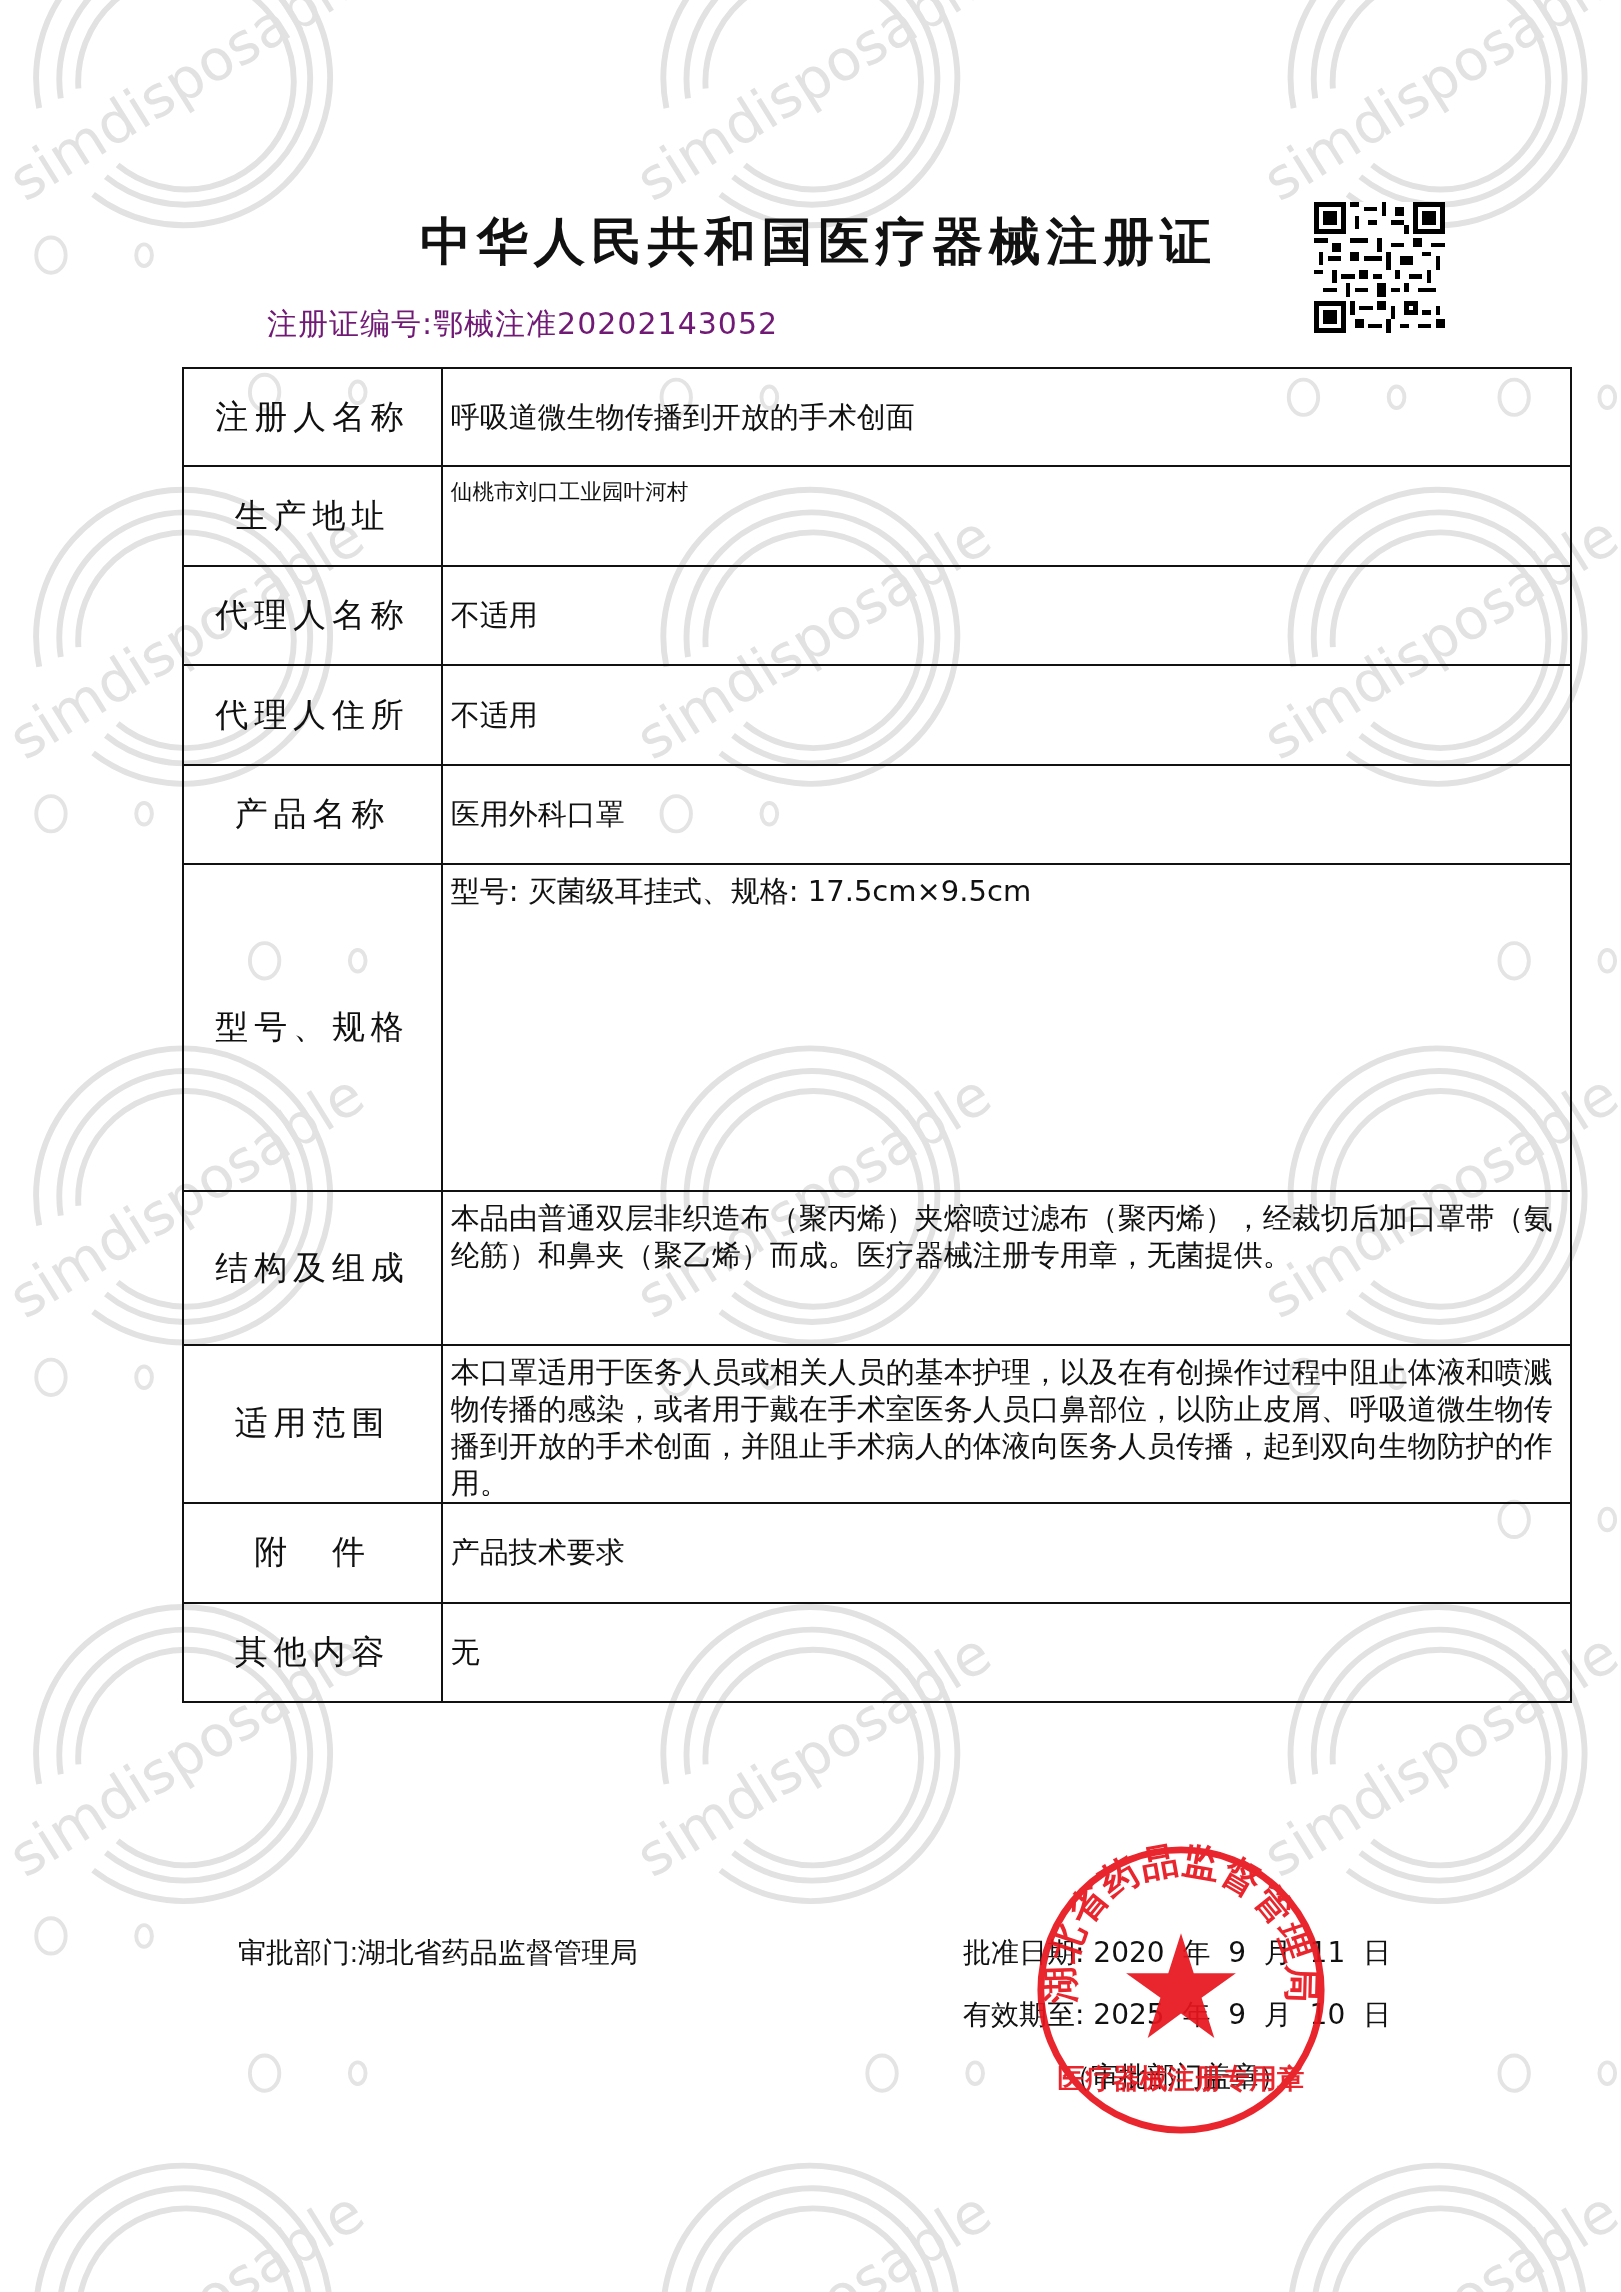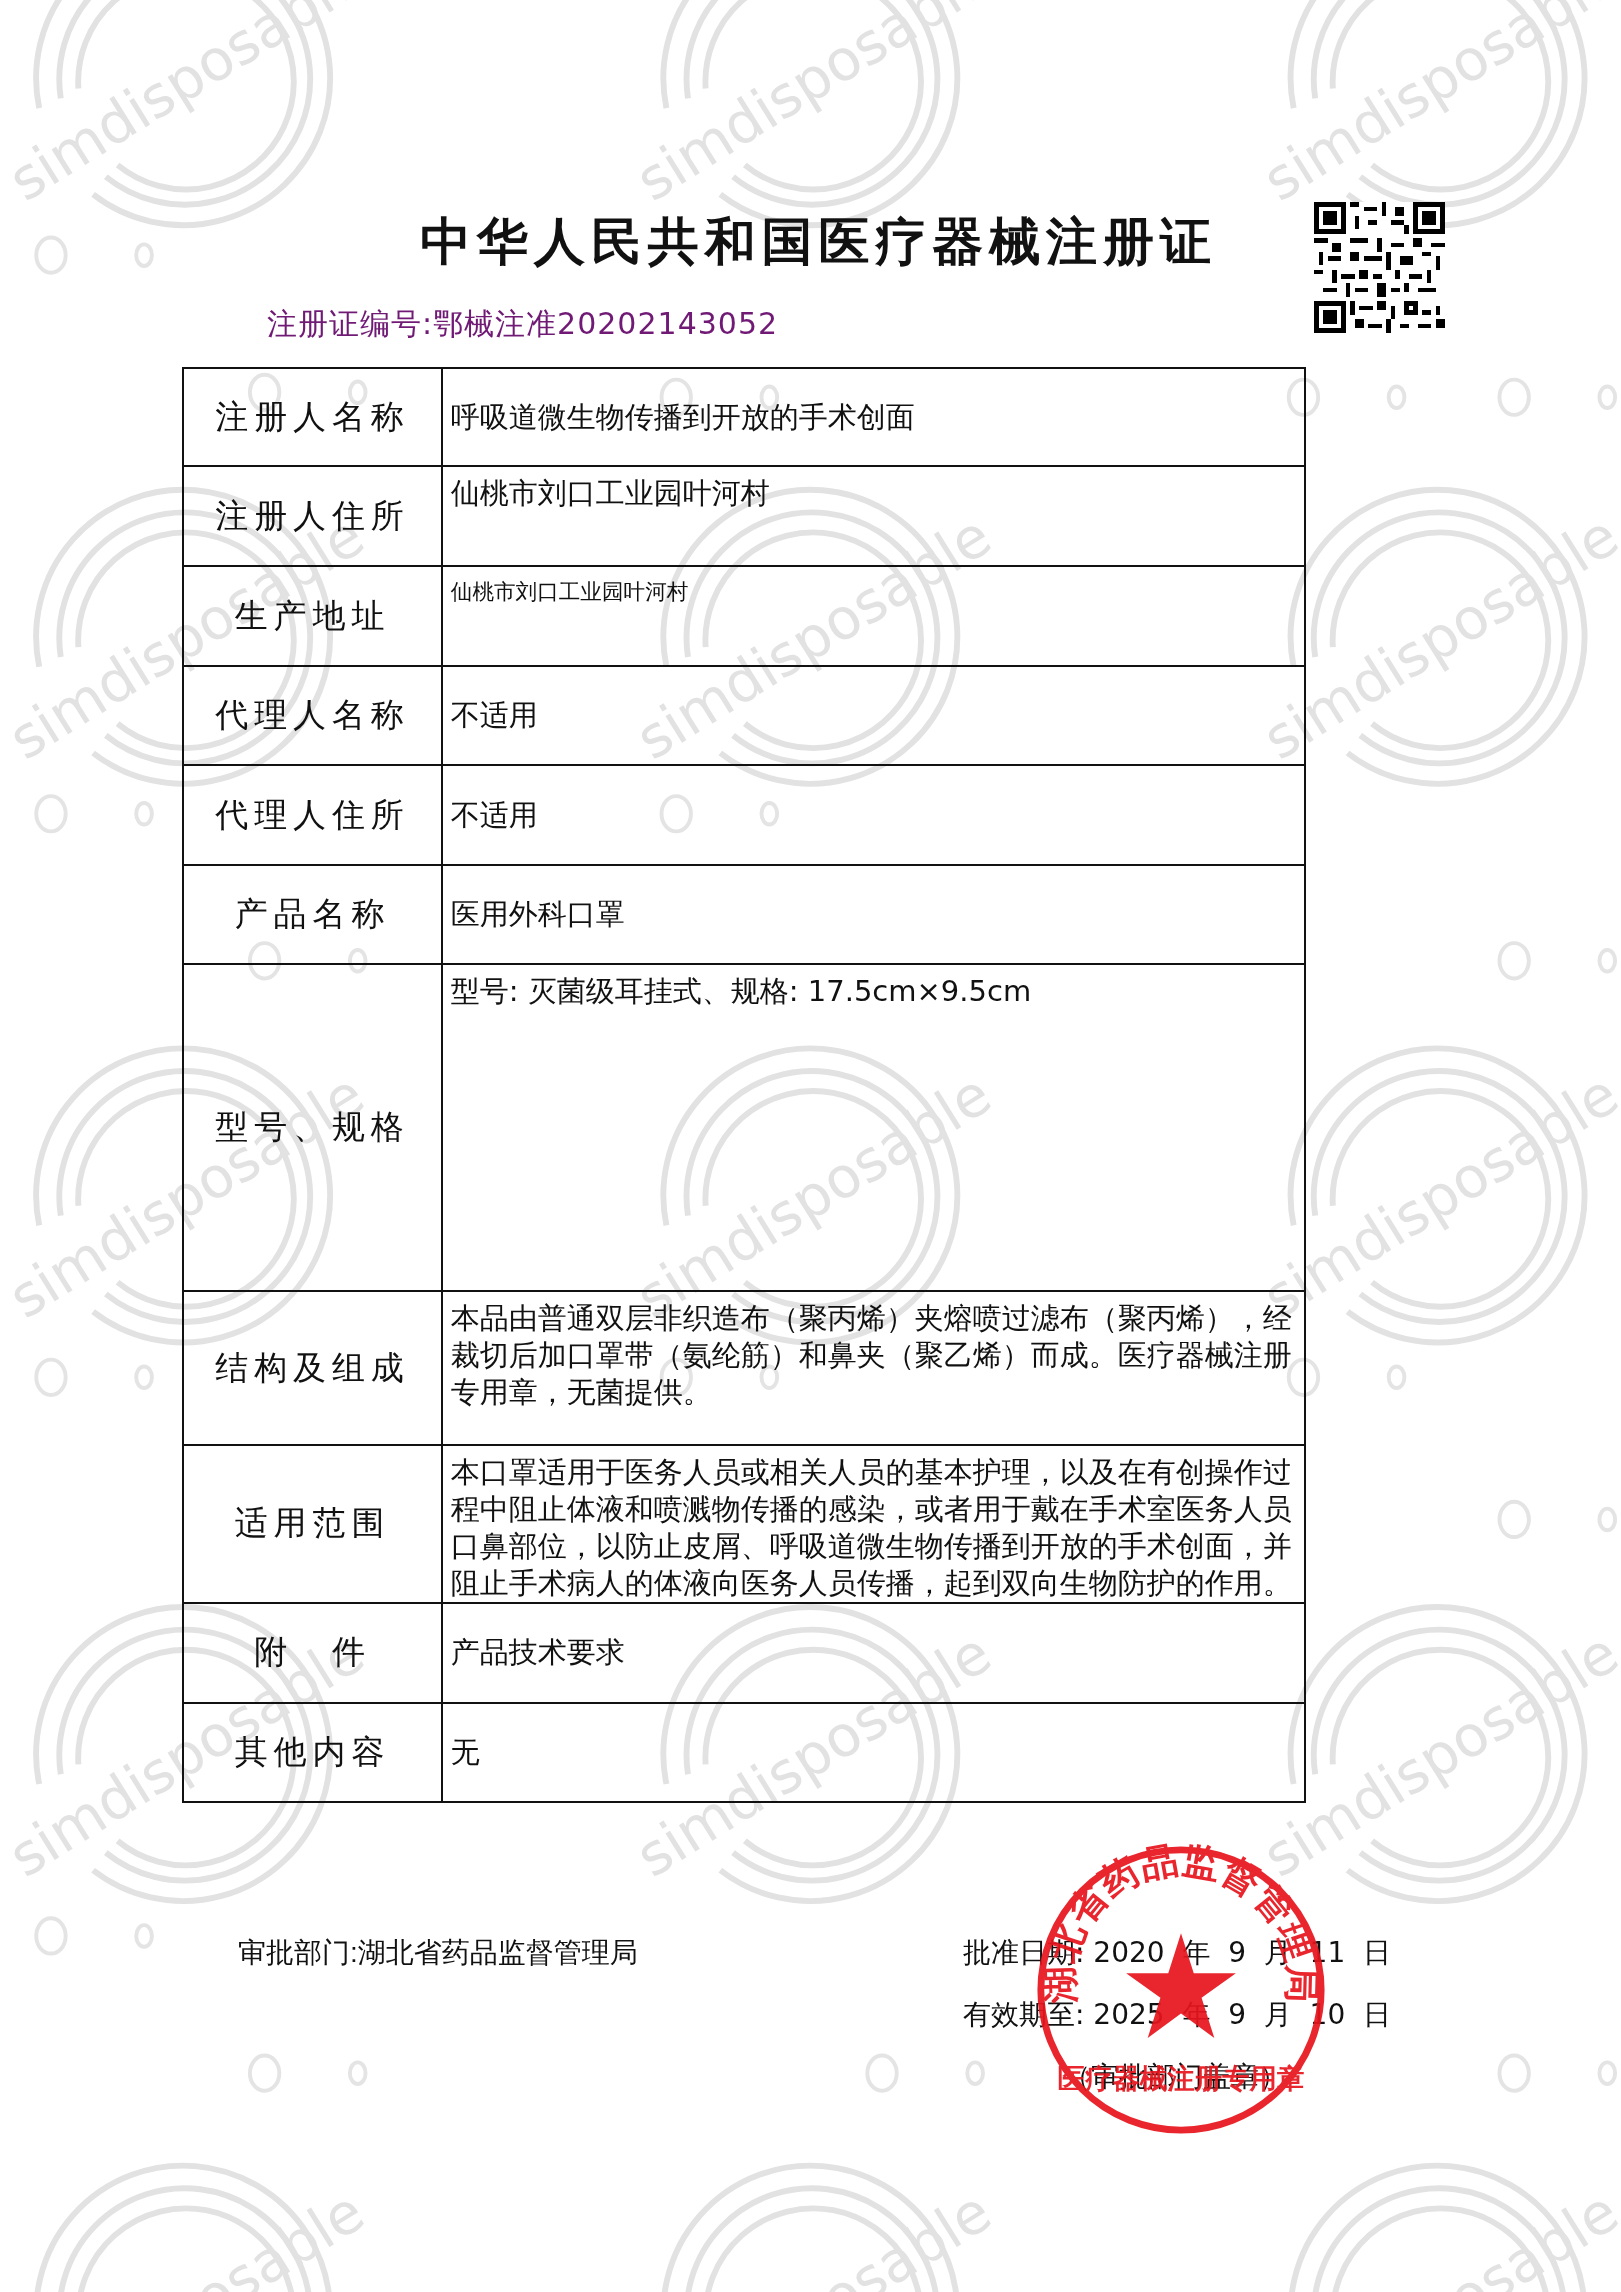--- a/index.html
+++ b/index.html
@@ -6,21 +6,21 @@
   body { width: 1621px; height: 2293px; position: relative; overflow: hidden;
          font-family: "DejaVu Serif", "Liberation Serif", serif; color: #111; }
   .wm-layer { position: absolute; left: 0; top: 0; width: 1621px; height: 2293px; pointer-events: none; z-index: 0; }
   .content { position: absolute; left: 0; top: 0; width: 1621px; height: 2293px; z-index: 1; }
   .title { position: absolute; left: 0; width: 1621px; top: 208px; text-align: center;
            font-size: 51px; font-weight: bold; letter-spacing: 5.9px; color: #111;
            font-family: "DejaVu Sans", "Liberation Sans", sans-serif; padding-left: 8px; }
   .regno { position: absolute; left: 267px; top: 304px; font-size: 30px; color: #701a75;
            font-family: "DejaVu Sans", "Liberation Sans", sans-serif; letter-spacing: 1px; }
   .qr { position: absolute; left: 1314px; top: 202px; width: 131px; height: 131px; }
-  table.cert { position: absolute; left: 182px; top: 367px; width: 1124px; border-collapse: collapse;
+  table.cert { position: absolute; left: 182px; top: 367px; width: 1390px; border-collapse: collapse;
                table-layout: fixed; }
   table.cert td { border: 2.9px solid #111; padding: 0; vertical-align: top; }
   td.lbl { width: 257px; text-align: center; vertical-align: middle !important;
            font-size: 33px; letter-spacing: 5.9px;
            font-family: "DejaVu Sans", "Liberation Sans", sans-serif; }
   td.val { padding: 7.8px 7.8px 0 7.8px !important; font-size: 29px; line-height: 37px;
            font-family: "DejaVu Sans", "Liberation Sans", sans-serif; }
   td.val.mid { vertical-align: middle !important; padding-top: 0 !important; }
   td.val.small { font-size: 21.6px; line-height: 29px; padding-top: 9.8px !important; }
   .footer-left { position: absolute; left: 238px; top: 1934px; font-size: 28px;
@@ -156,24 +156,20 @@
     </g>
   </svg>
 
   <table class="cert">
     <tbody>
       <tr style="height:98px">
         <td class="lbl">注册人名称</td>
         <td class="val mid">呼吸道微生物传播到开放的手术创面</td>
       </tr>
       <tr style="height:100px">
-        <td class="lbl">注册人住所</td>
-        <td class="val">仙桃市刘口工业园叶河村</td>
-      </tr>
-      <tr style="height:100px">
         <td class="lbl">生产地址</td>
         <td class="val small">仙桃市刘口工业园叶河村</td>
       </tr>
       <tr style="height:99px">
         <td class="lbl">代理人名称</td>
         <td class="val mid">不适用</td>
       </tr>
       <tr style="height:100px">
         <td class="lbl">代理人住所</td>
         <td class="val mid">不适用</td>

